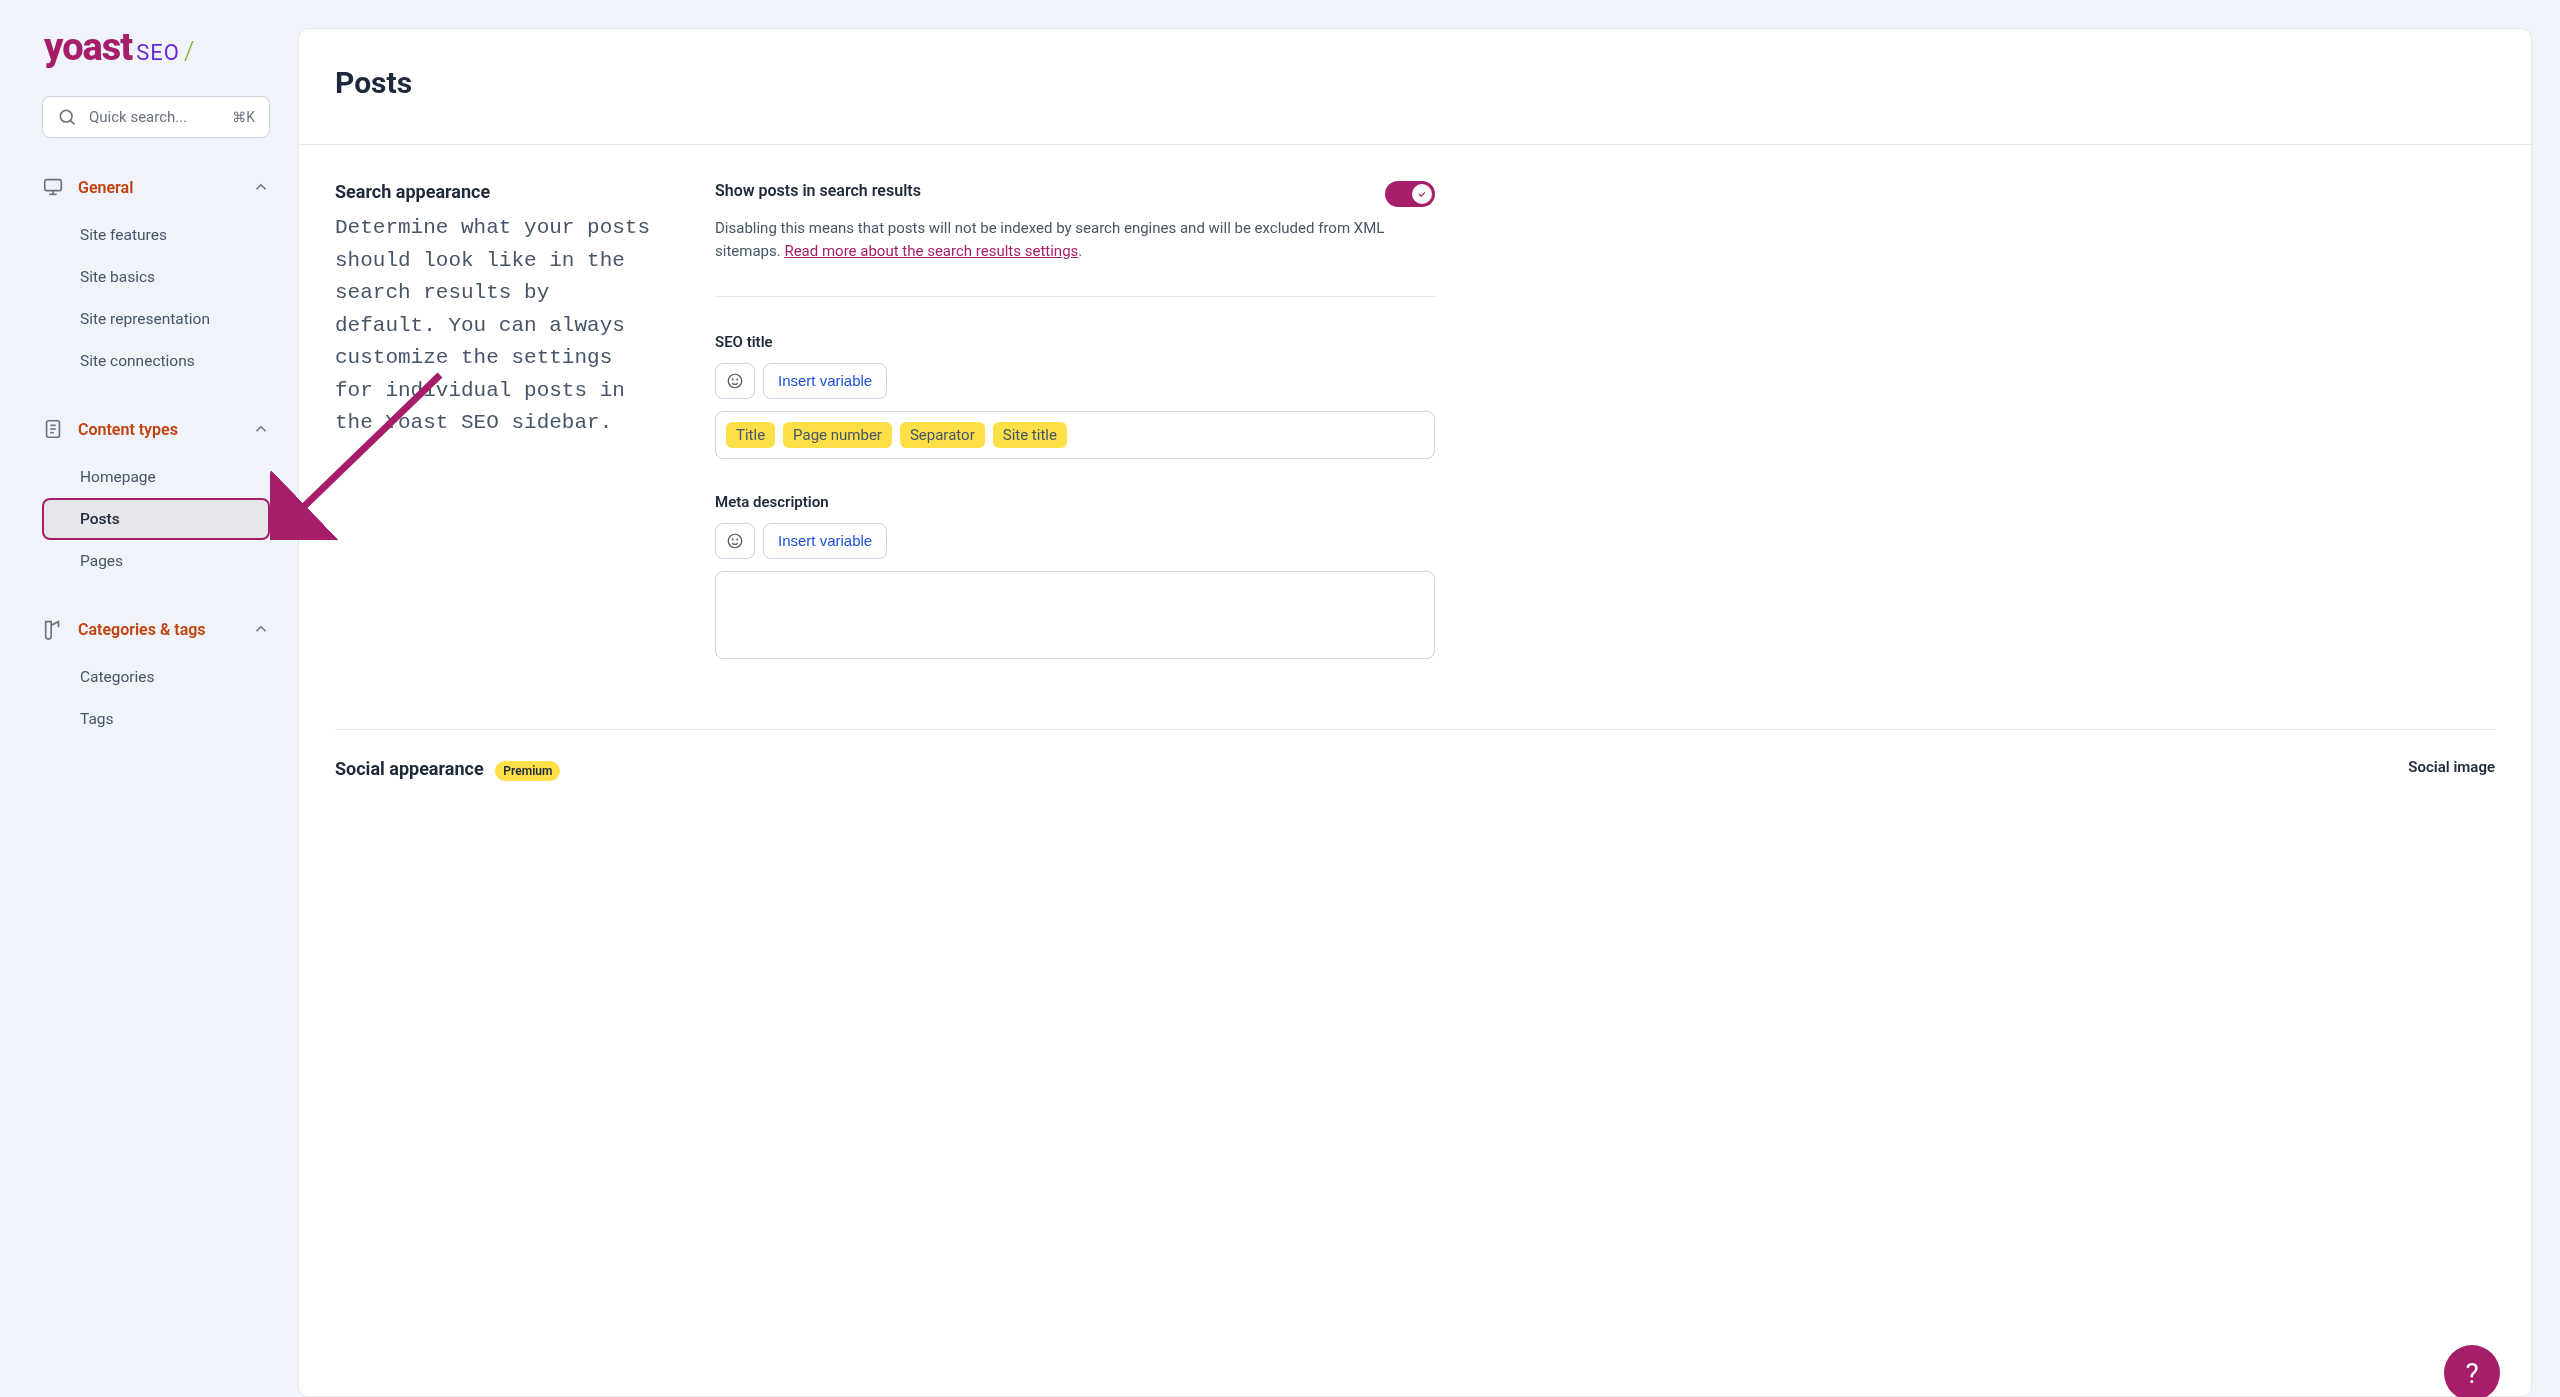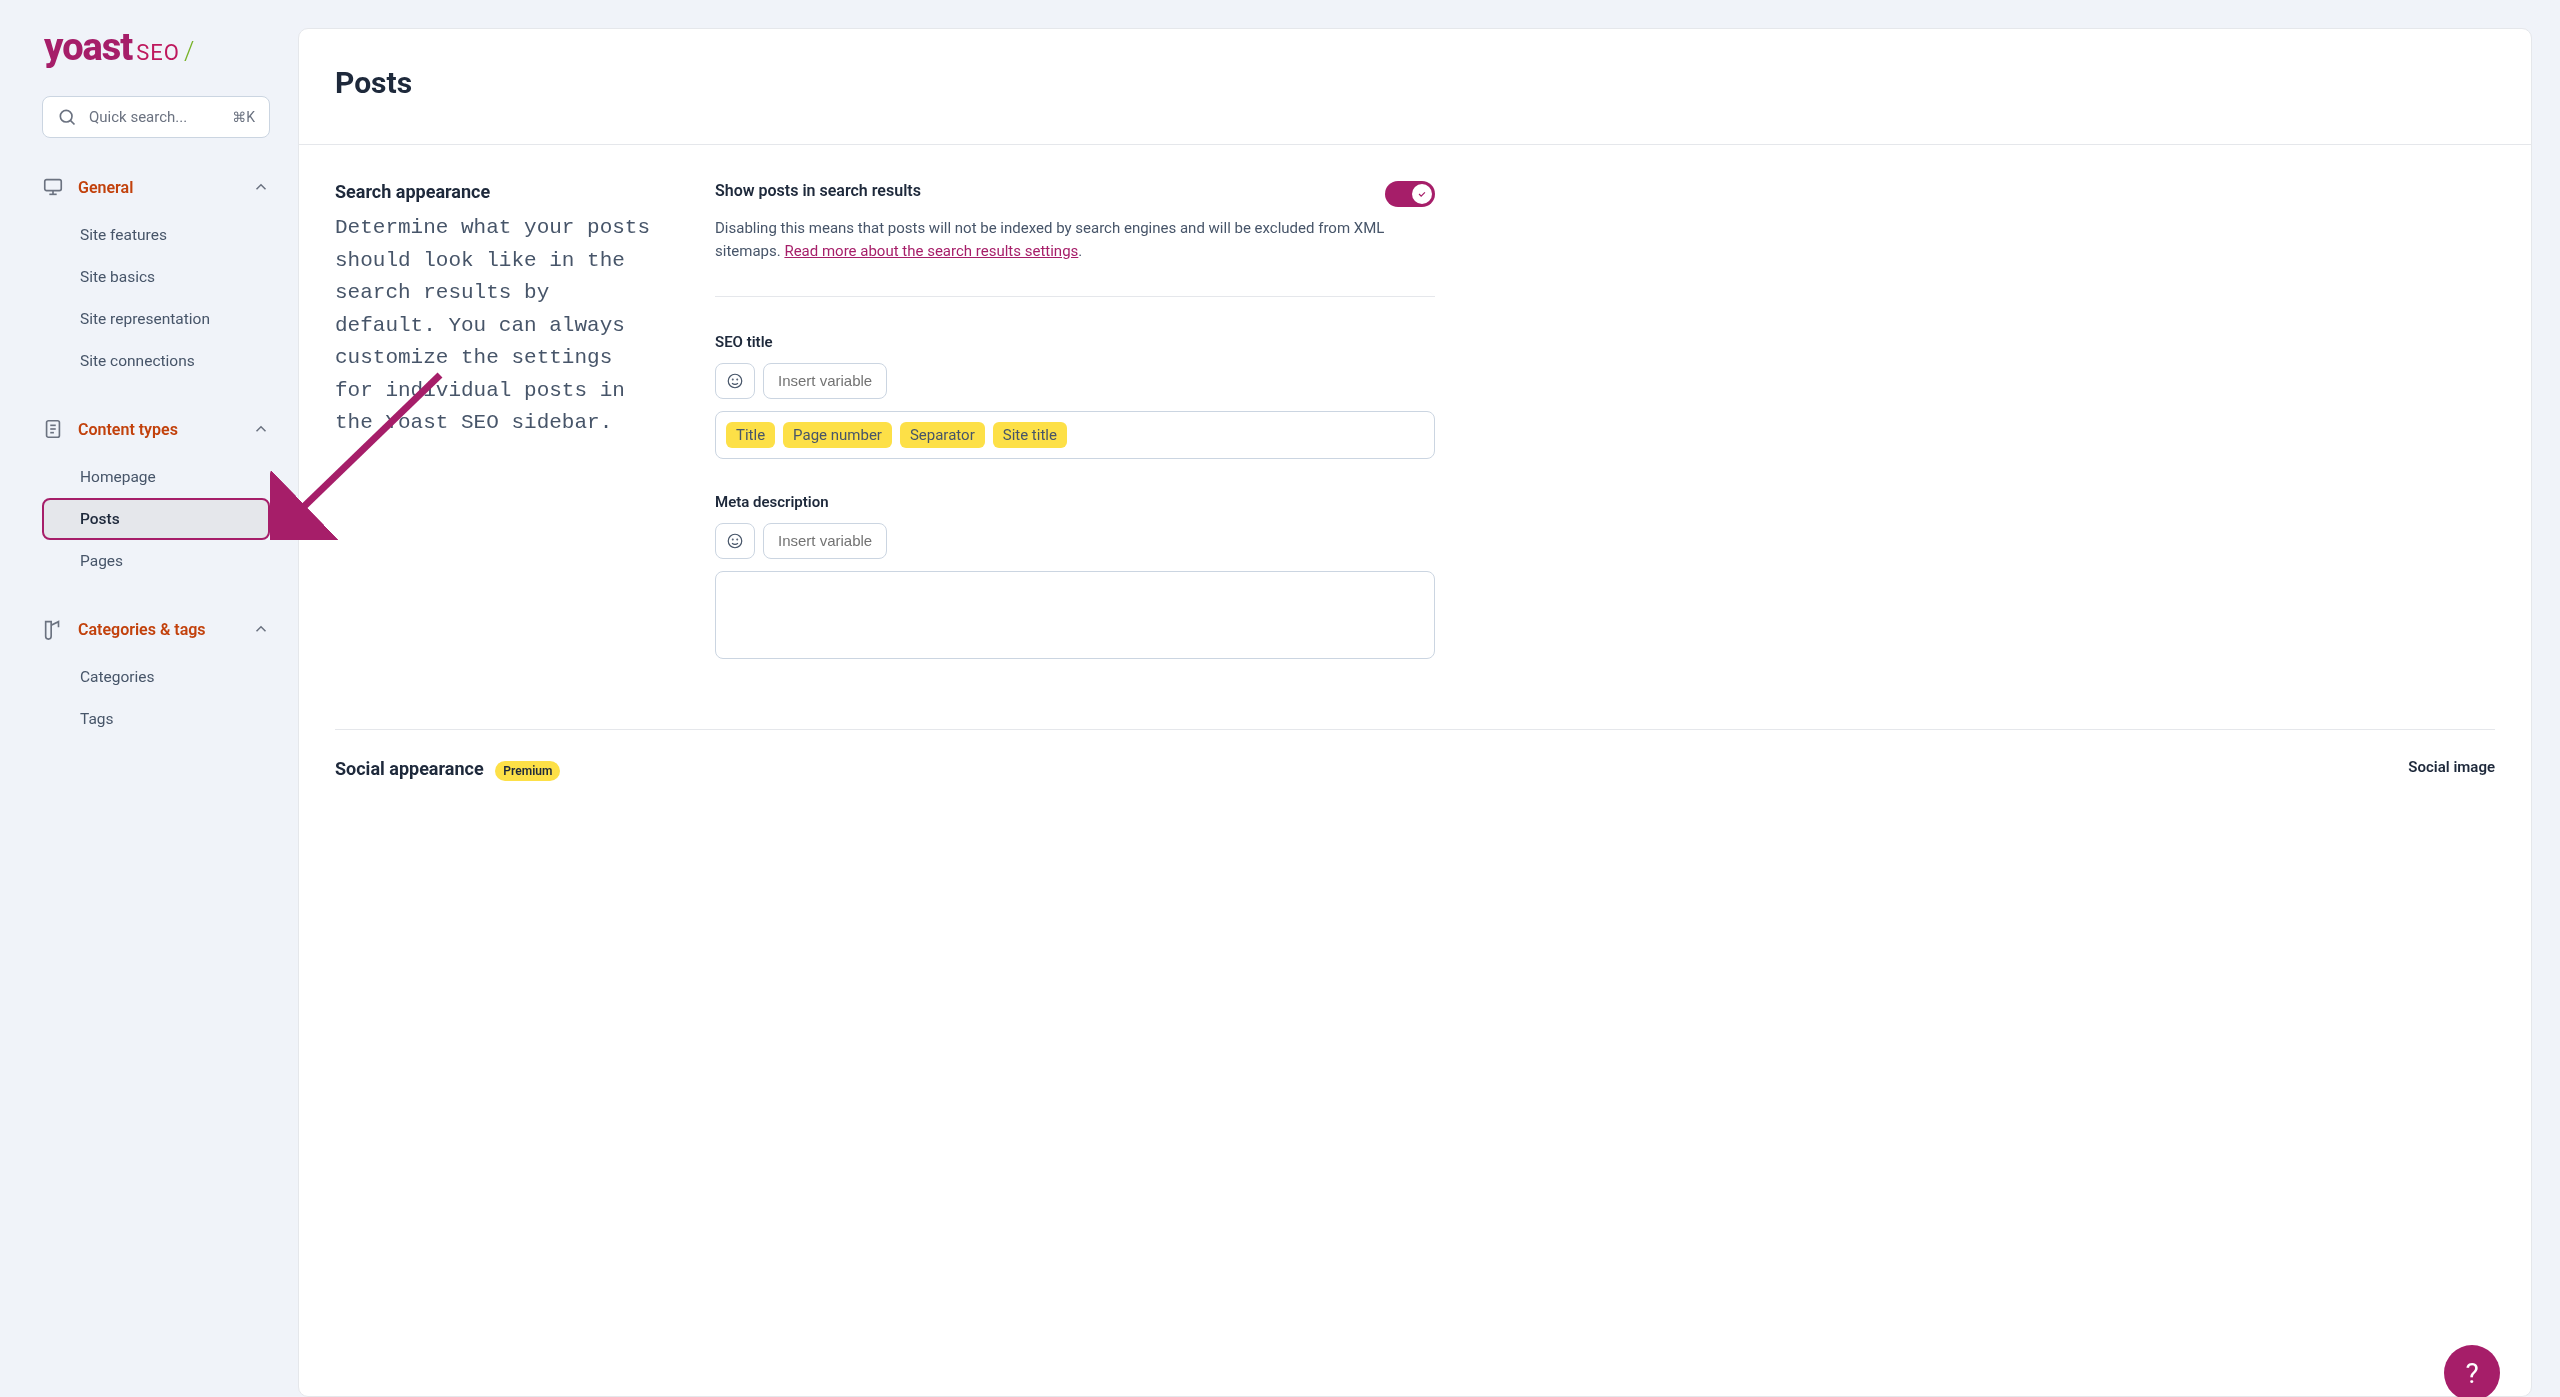--- a/index.html
+++ b/index.html
@@ -15,21 +15,21 @@
   .sidebar {
     width: 298px;
     padding: 28px 28px 0 42px;
     flex-shrink: 0;
   }
   .logo { margin-bottom: 30px; padding-left: 2px; }
   .logo-main {
     font-size: 38px; font-weight: 800; color: #a61e69;
     letter-spacing: -1px; line-height: 1;
   }
-  .logo-seo { font-size: 22px; font-weight: 400; color: #be185d; letter-spacing: 1px; margin-left: 4px; }
+  .logo-seo { font-size: 22px; font-weight: 400; color: #6d28d9; letter-spacing: 1px; margin-left: 4px; }
   .logo-slash { color: #77b227; font-size: 26px; font-weight: 300; margin-left: 4px; }
 
   .search-box {
     display: flex; align-items: center;
     border: 1px solid #cbd5e1; border-radius: 8px;
     padding: 10px 14px; background: #fff; margin-bottom: 30px;
   }
   .search-box svg { width: 20px; height: 20px; margin-right: 12px; stroke: #6b7280; }
   .search-box span.placeholder { color: #6b7280; flex: 1; font-size: 15px; }
   .search-box span.kbd { color: #6b7280; font-size: 14px; }
@@ -91,21 +91,21 @@
   .toggle-desc { color: #475569; font-size: 15px; line-height: 1.55; margin-bottom: 32px; }
   .toggle-desc a { color: #a61e69; text-decoration: underline; }
 
   .divider { border: none; border-top: 1px solid #e5e7eb; margin: 0 0 36px 0; }
 
   .field-group { margin-bottom: 34px; }
   .field-label { font-weight: 600; font-size: 15px; margin-bottom: 12px; display: block; }
   .field-controls { display: flex; gap: 8px; margin-bottom: 12px; }
   .emoji-btn, .insert-btn {
     border: 1px solid #cbd5e1; background: #fff; border-radius: 8px;
-    padding: 8px 14px; font-size: 15px; color: #737373;
+    padding: 8px 14px; font-size: 15px; color: #1d4ed8;
     display: flex; align-items: center; cursor: pointer;
   }
   .emoji-btn { padding: 8px 10px; }
   .emoji-btn svg { width: 18px; height: 18px; stroke: #475569; fill: none; stroke-width: 1.6; }
 
   .tag-input {
     border: 1px solid #cbd5e1; border-radius: 8px; padding: 10px;
     display: flex; gap: 8px; flex-wrap: wrap; min-height: 46px;
   }
   .tag {

